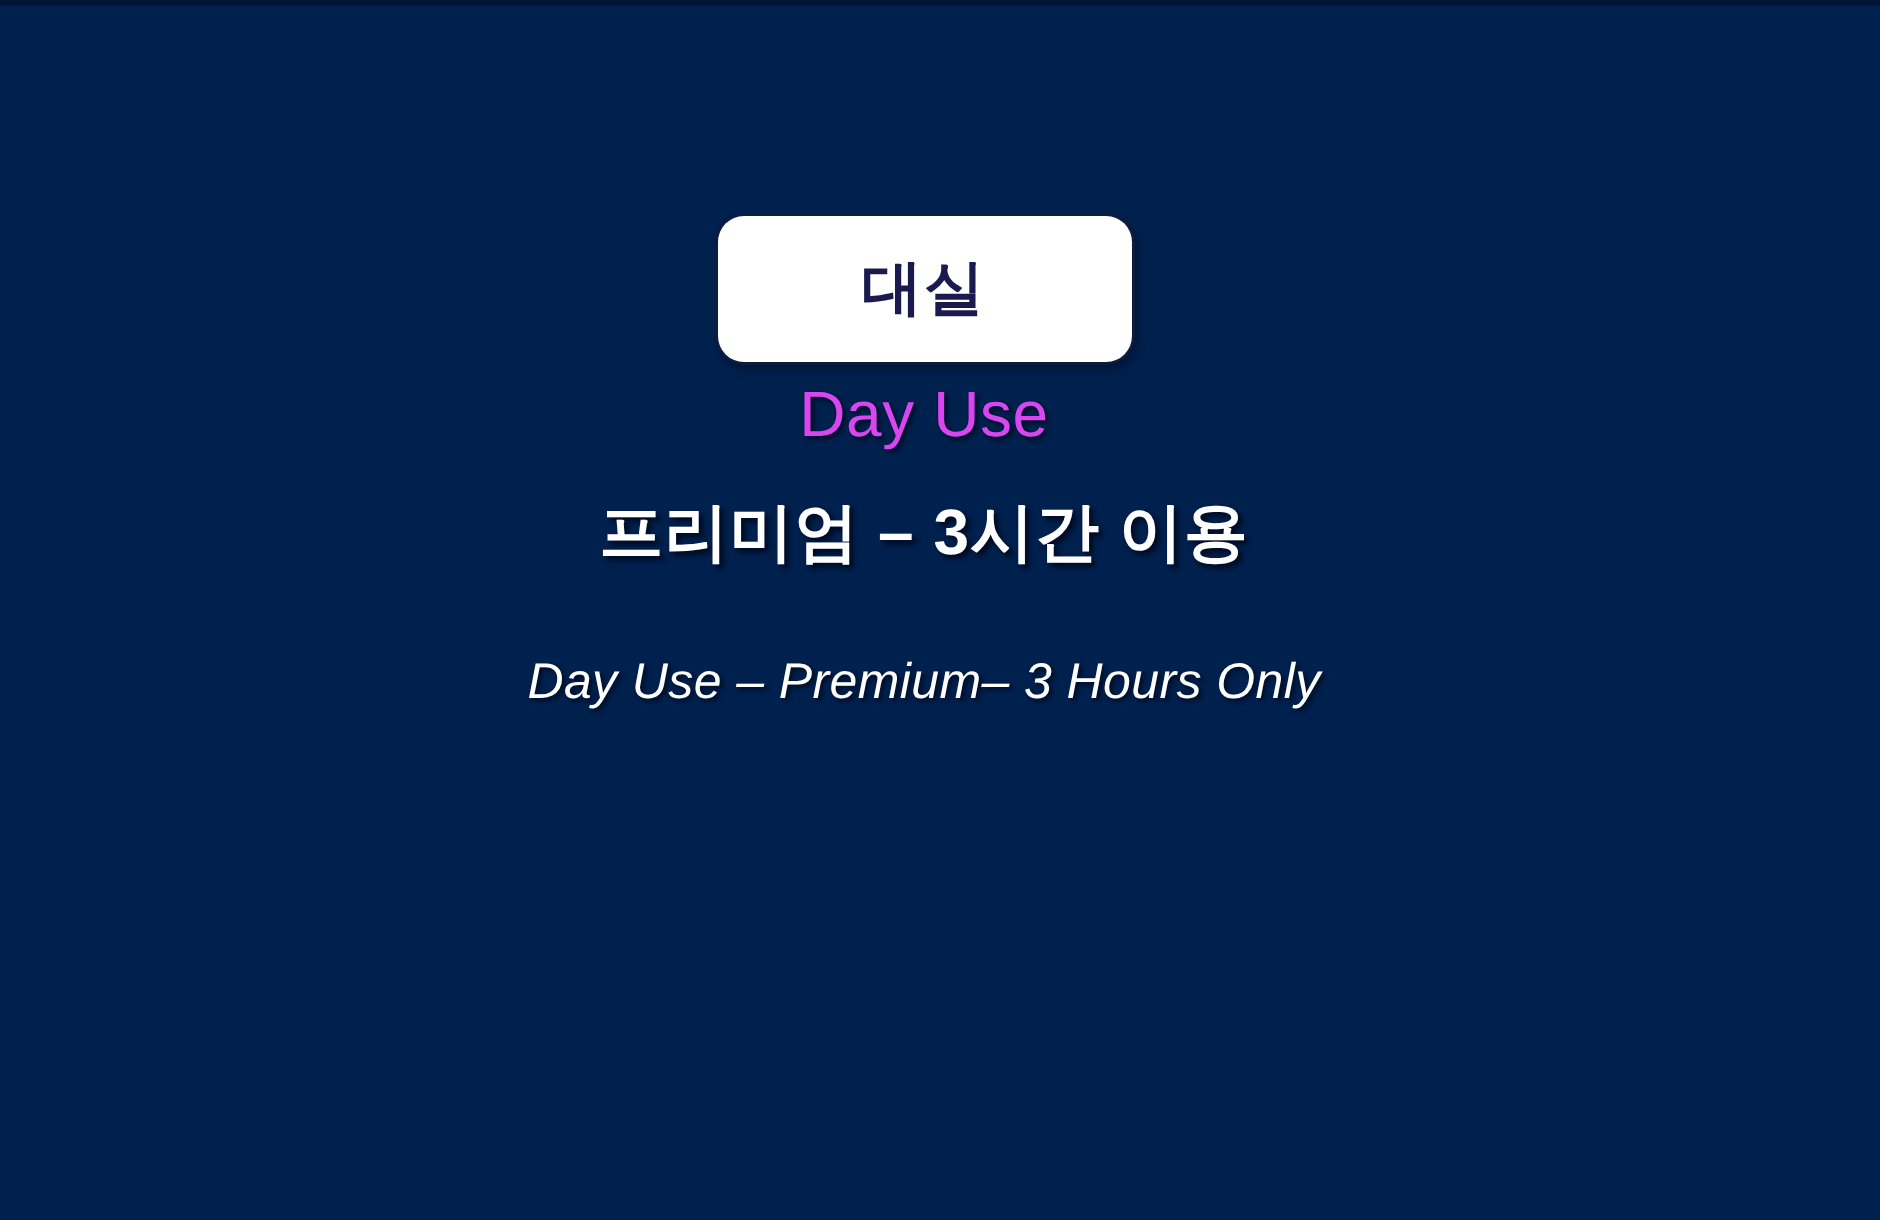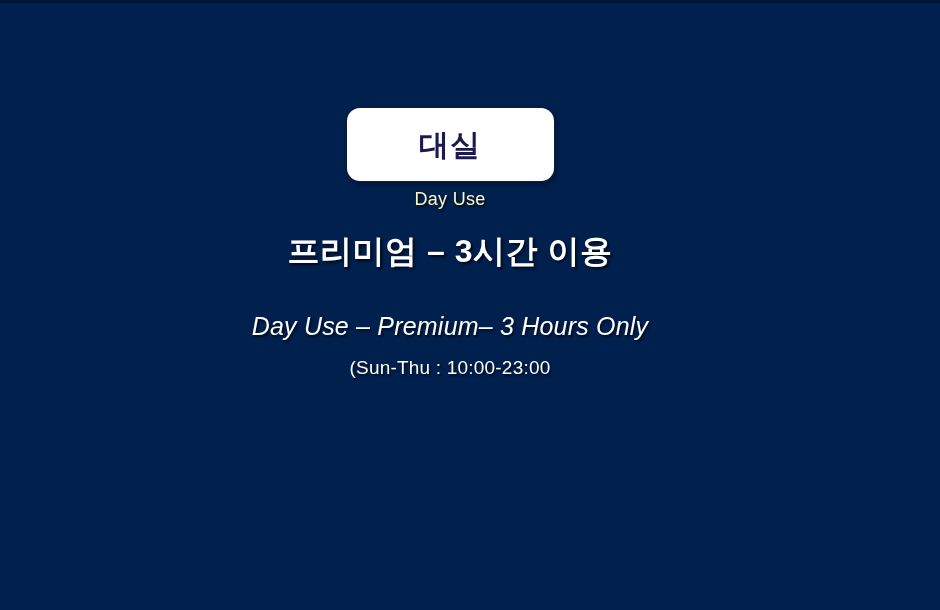--- a/index.html
+++ b/index.html
@@ -25,21 +25,21 @@
     position: absolute;
     top: 0;
     left: 0;
     width: 940px;
     height: 3px;
     background: #001535;
   }
   #content {
     position: absolute;
     top: 0;
-    left: 0;
+    left: 12px;
     width: 900px;
     height: 610px;
     display: flex;
     flex-direction: column;
     align-items: center;
   }
   .pill-btn {
     margin-top: 108px;
     width: 207px;
     height: 73px;
@@ -53,22 +53,22 @@
   }
   .pill-btn-label {
     color: #1a1a4f;
     font-size: 30px;
     font-weight: 700;
     letter-spacing: 1px;
     line-height: 1;
   }
   .subtitle-en {
     margin-top: 9px;
-    color: #fef9c3;
-    font-size: 18px;
+    color: #d946ef;
+    font-size: 32px;
     font-weight: 400;
     letter-spacing: 0.3px;
     text-shadow: 1.5px 1.5px 2px rgba(0,10,30,0.85);
     line-height: 1.1;
   }
   .ko-heading {
     margin-top: 24px;
     color: #ffffff;
     font-size: 32px;
     font-weight: 700;
@@ -118,17 +118,16 @@
     </div>
 
     <div class="subtitle-en">Day Use</div>
 
     <div class="ko-heading">프리미엄 – 3시간 이용</div>
 
 
 
     <div class="en-heading">Day Use – Premium– 3 Hours Only</div>
 
-    <div class="en-line">(Sun-Thu : 10:00-23:00</div>
 
 
   </div>
 </div>
 
 </body></html>

